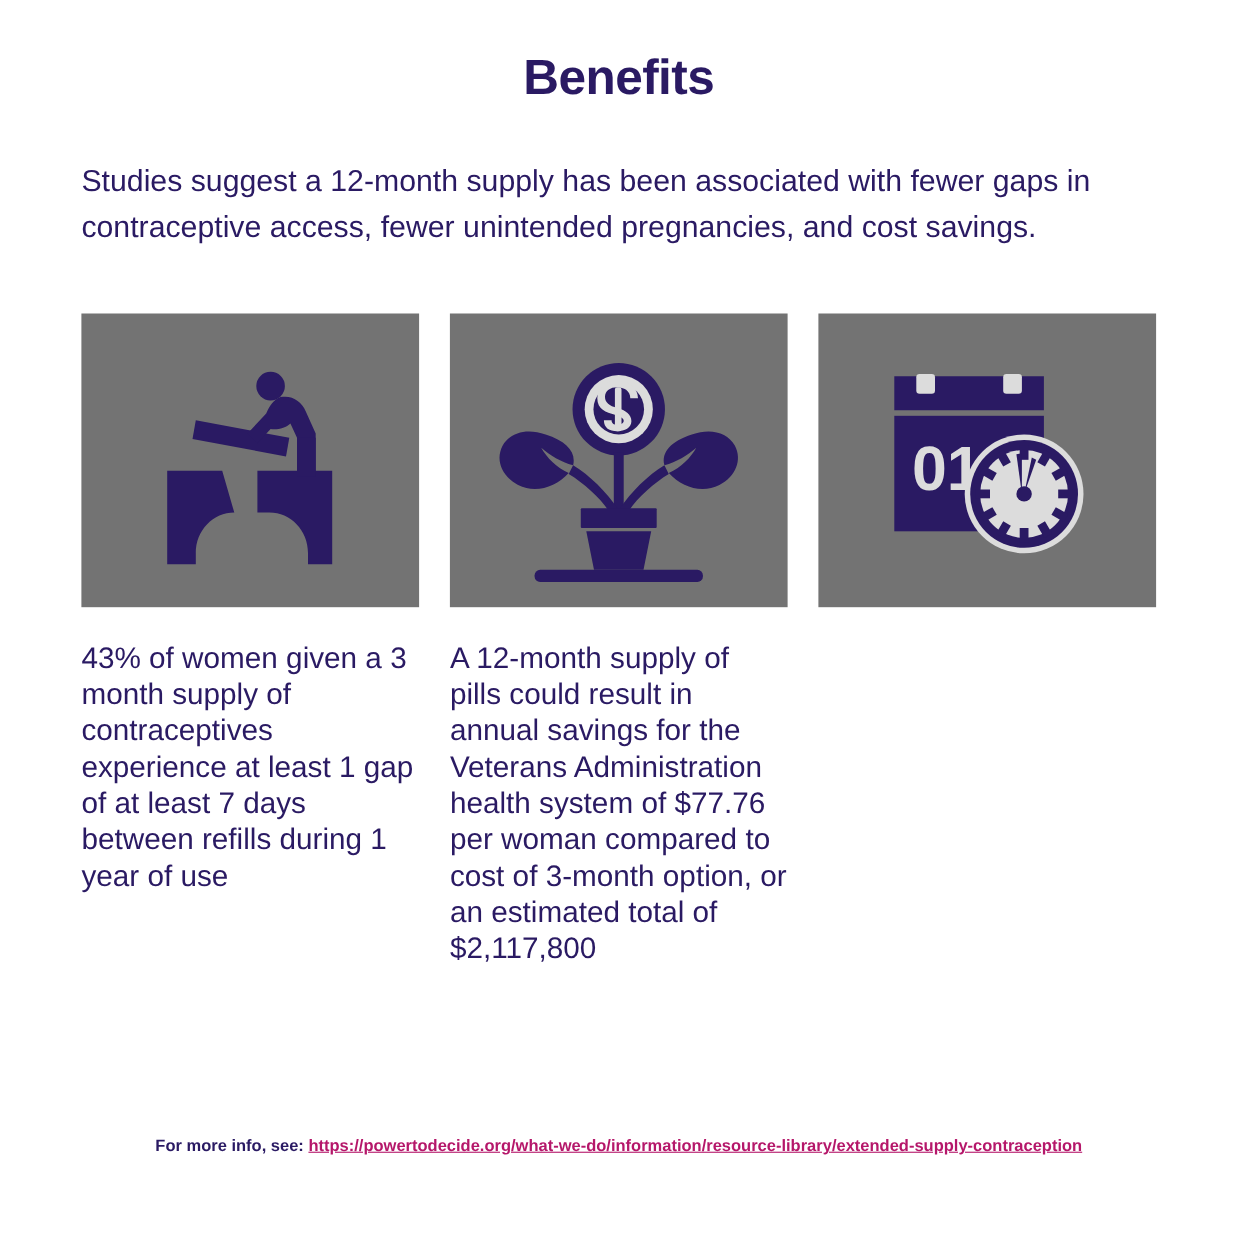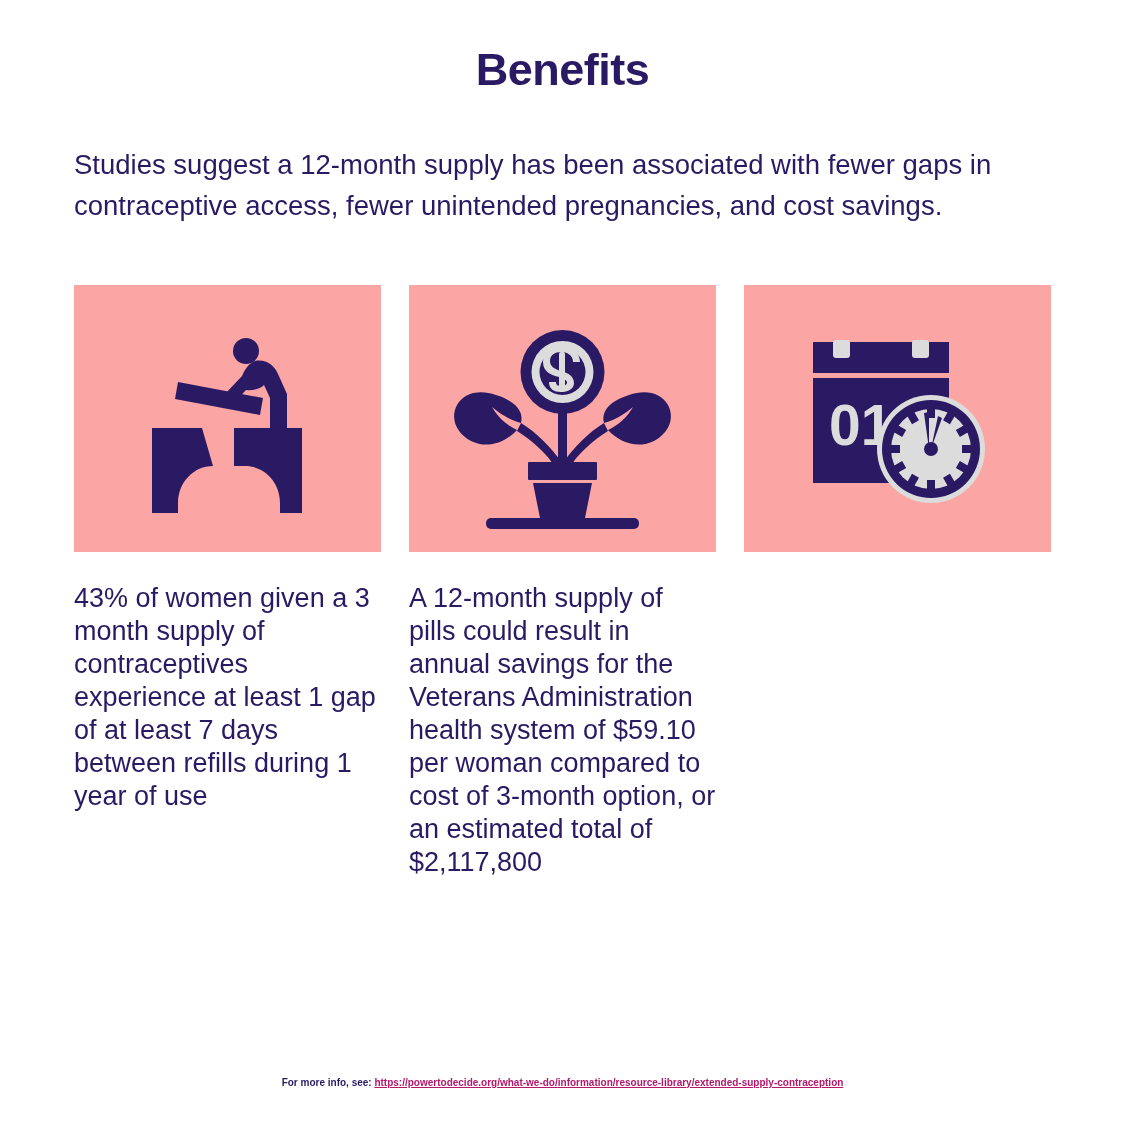--- a/index.html
+++ b/index.html
@@ -57,21 +57,21 @@
     gap: 28px;
   }
   .col {
     width: 307px;
     display: flex;
     flex-direction: column;
   }
   .iconbox {
     width: 307px;
     height: 267px;
-    background: #fca5a5;
+    background: #737373;
     display: flex;
     align-items: center;
     justify-content: flex-end;
     flex: none;
   }
   .iconbox svg { display: block; }
 
   .coltext {
     margin-top: 30px;
     font-size: 27px;
@@ -80,24 +80,23 @@
     white-space: pre-line;
   }
 
   
   .footer {
     position: absolute;
     top: 1033px;
     left: 0;
     width: 1125px;
     text-align: center;
-    font-size: 10px;
+    font-size: 15px;
     font-weight: bold;
     color: #2a1a63;
-    margin-top: 44px;
   }
   .footer .url {
     color: #b5176a;
     text-decoration: underline;
     font-weight: bold;
   }
 </style>
 </head>
 <body>
 
@@ -162,21 +161,21 @@
                      C210 140 219 131 224 122 C216 129 206 135 195 138 C192 126 201 116 220 110 Z"></path>
 
             <rect x="119" y="177" width="69" height="18" rx="1"></rect>
 
             <path d="M124 198 L183 198 L176 233 L131 233 Z"></path>
 
             <rect x="77" y="233" width="153" height="11" rx="5"></rect>
           </g>
         </svg>
       </div>
-      <div class="coltext">A 12-month supply of pills could result in annual savings for the Veterans Administration health system of $59.10 per woman compared to cost of 3-month option, or an estimated total of $2,117,800</div>
+      <div class="coltext">A 12-month supply of pills could result in annual savings for the Veterans Administration health system of $77.76 per woman compared to cost of 3-month option, or an estimated total of $2,117,800</div>
     </div>
 
     <div class="col">
       <div class="iconbox">
         <svg width="307" height="267" viewBox="0 0 307 267">
           <g fill="#2a1a63">
 
             <path d="M69 57 L205 57 L205 88 L69 88 Z"></path>
             <rect x="89" y="55" width="17" height="18" rx="3" fill="#dcdcdc"></rect>
             <rect x="168" y="55" width="17" height="18" rx="3" fill="#dcdcdc"></rect>

